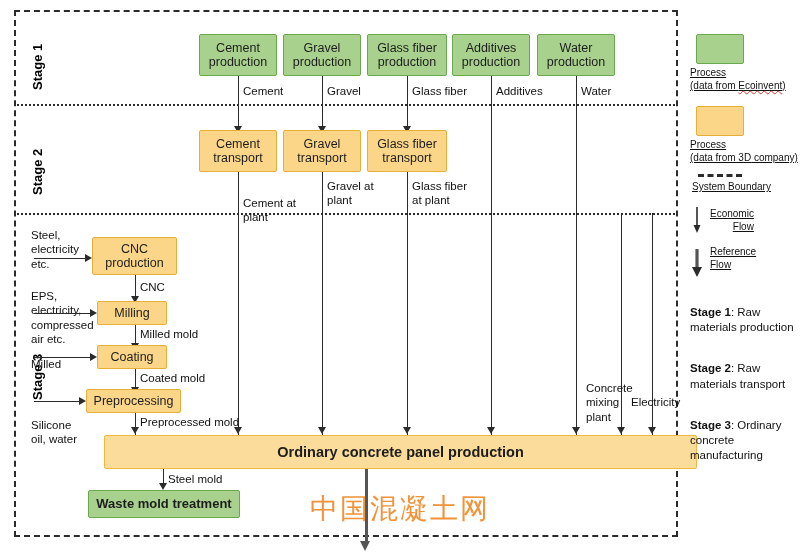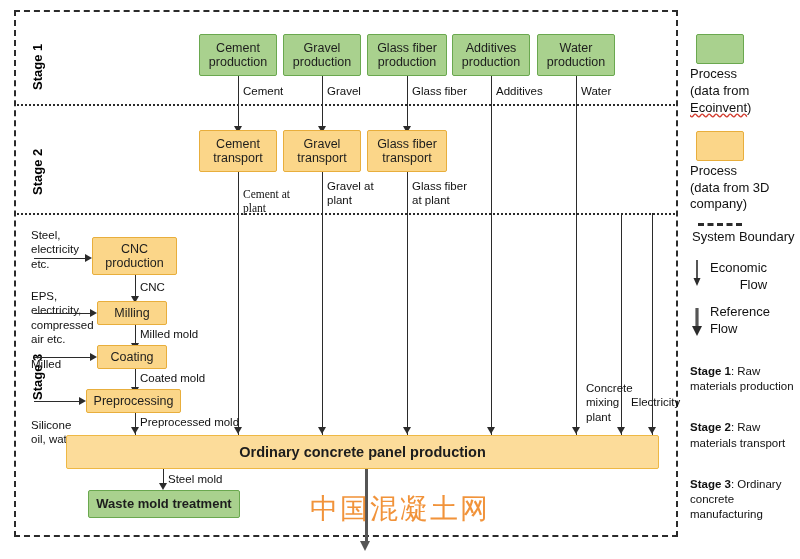--- a/index.html
+++ b/index.html
@@ -20,21 +20,21 @@
   
   .stage-label{position:absolute;font-weight:bold;font-size:13px;color:#000;
        transform:rotate(-90deg);transform-origin:left top;white-space:nowrap;}
 
   
   .box{position:absolute;box-sizing:border-box;display:flex;align-items:center;
        justify-content:center;text-align:center;line-height:1.15;
        font-size:12.5px;border-radius:2px;padding:2px 3px;}
   .green{background:#a9d18e;border:1.5px solid #6aa84f;color:#1d1d1d;}
   .orange{background:#fbd689;border:1.5px solid #e8ae3c;color:#1d1d1d;}
-  .orange-lite{background:#fcdc9a;border:1.5px solid #eeb844;color:#1d1d1d;}
+  .orange-lite{background:#fcdc9a;border:1.5px solid #eeb844;color:#1d1d1d;margin-left:38px;}
 
   
   .vline{position:absolute;width:0;border-left:1.6px solid #2b2b2b;}
   .vline.thick{border-left:3px solid #555;}
   .hline{position:absolute;height:0;border-top:1.4px solid #2b2b2b;}
   .arrowdn{position:absolute;width:0;height:0;
       border-left:4px solid transparent;border-right:4px solid transparent;
       border-top:7px solid #2b2b2b;}
   .arrowdn.big{border-left:5px solid transparent;border-right:5px solid transparent;
       border-top:10px solid #555;}
@@ -42,21 +42,21 @@
       border-top:4px solid transparent;border-bottom:4px solid transparent;
       border-left:7px solid #2b2b2b;}
 
   
   .flab{position:absolute;font-size:11.5px;color:#111;line-height:1.25;
         white-space:pre-line;}
 
   
   .legend{position:absolute;left:690px;top:10px;width:108px;}
   .lg-box{width:48px;height:30px;box-sizing:border-box;border-radius:2px;}
-  .lg-text{font-size:13px;line-height:1.3;color:#111;margin-top:2px;}
+  .lg-text{font-size:10px;line-height:1.3;color:#111;margin-top:2px;text-decoration:underline;}
   .lg-text .squiggle{
      text-decoration:underline wavy #d23b2e;
      -webkit-text-decoration:underline wavy #d23b2e;}
   .lg-dash{width:44px;height:0;border-top:3px dashed #2b2b2b;margin:10px 0 3px 8px;}
   .lg-row{display:flex;align-items:flex-start;gap:6px;margin-top:10px;}
   .lg-arrow-col{width:14px;display:flex;justify-content:center;padding-top:2px;}
   .lg-stage{font-size:11.5px;line-height:1.32;margin-top:26px;color:#111;}
   .lg-stage b{font-weight:bold;}
 
   
@@ -113,21 +113,21 @@
   <div class="box orange" style="left: 367px; top: 130px; width: 80px; height: 42px; white-space: pre-line;">Glass fiber
 transport</div>
 
   <div class="vline" style="left:238px;top:172px;height:263px;"></div>
   <div class="arrowdn" style="left:234px;top:427px;"></div>
   <div class="vline" style="left:322px;top:172px;height:263px;"></div>
   <div class="arrowdn" style="left:318px;top:427px;"></div>
   <div class="vline" style="left:407px;top:172px;height:263px;"></div>
   <div class="arrowdn" style="left:403px;top:427px;"></div>
 
-  <div class="flab" style="left: 243px; top: 187px; white-space: pre-line; font-family: Liberation Serif, serif;">Cement at
+  <div class="flab" style="left: 243px; top: 196px; white-space: pre-line;">Cement at
 plant</div>
   <div class="flab" style="left: 327px; top: 179px; white-space: pre-line;">Gravel at
 plant</div>
   <div class="flab" style="left: 412px; top: 179px; white-space: pre-line;">Glass fiber
 at plant</div>
 
   <div class="box orange" style="left: 92px; top: 237px; width: 85px; height: 38px; white-space: pre-line;">CNC
 production</div>
   <div class="flab" style="left: 31px; top: 228px; white-space: pre-line;">Steel,
 electricity

